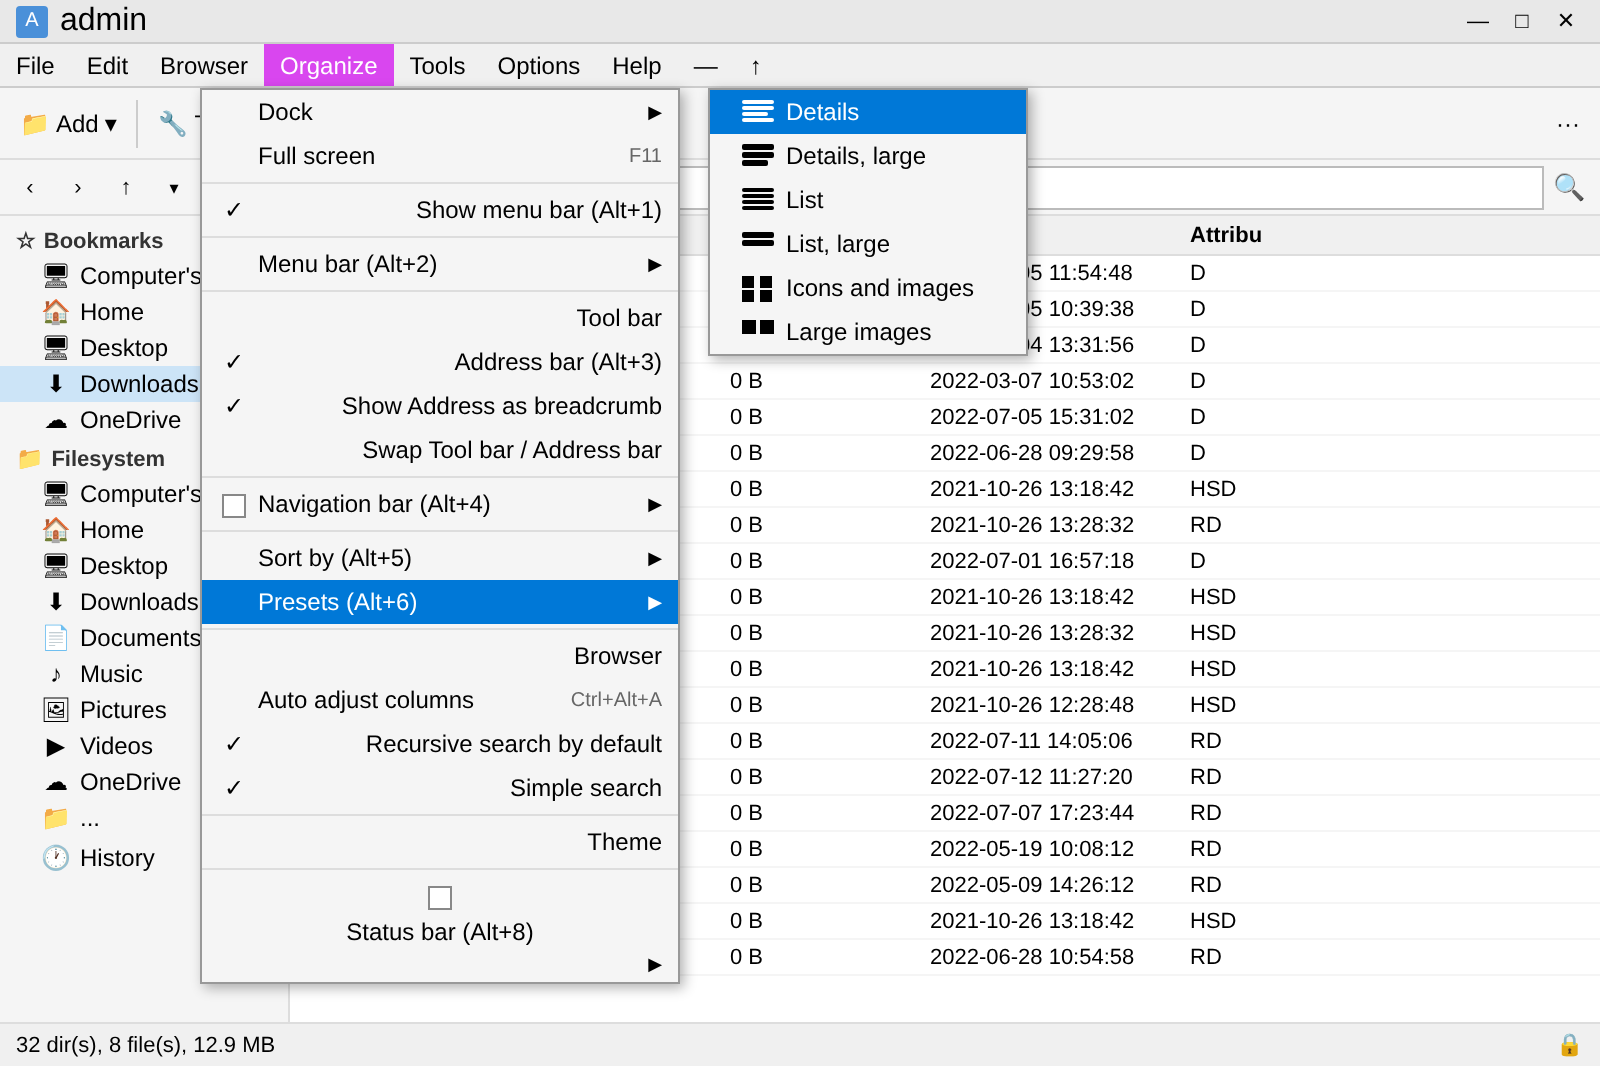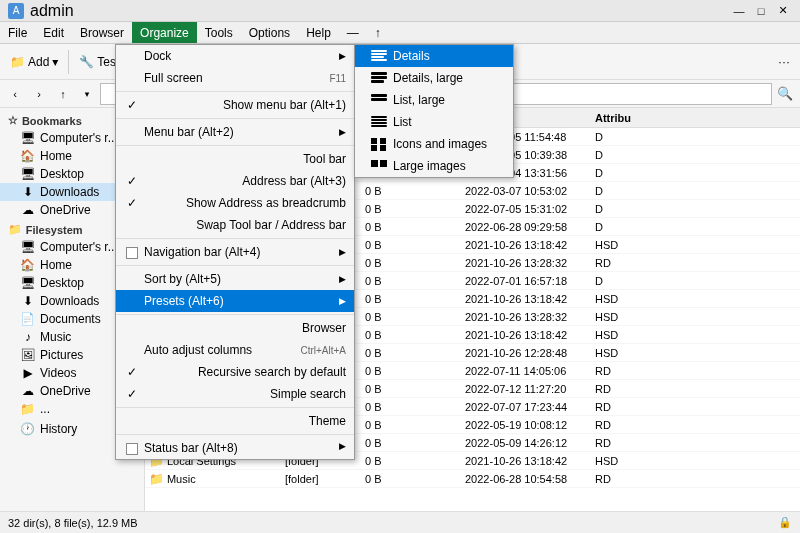--- a/index.html
+++ b/index.html
@@ -63,21 +63,21 @@
       border-bottom: 1px solid #ccc;
     }
     .menu-item {
       padding: 2px 8px;
       cursor: pointer;
       font-size: 12px;
       height: 100%;
       display: flex;
       align-items: center;
     }
-    .menu-item.active { background: #15803d; color: white; }
+    .menu-item.active { background: #d946ef; color: white; }
 
     
     .toolbar {
       background: #f5f5f5;
       height: 36px;
       display: flex;
       align-items: center;
       padding: 0 4px;
       border-bottom: 1px solid #ddd;
       gap: 2px;
@@ -233,21 +233,21 @@
       align-items: center;
       padding: 0 8px;
       font-size: 11px;
       justify-content: space-between;
     }
 
     
     .organize-menu {
       position: absolute;
       top: 44px;
-      left: 115px;
+      left: 100px;
       width: 240px;
       background: #f5f5f5;
       border: 1px solid #999;
       box-shadow: 2px 2px 6px rgba(0,0,0,0.3);
       z-index: 100;
       font-size: 12px;
     }
     .org-menu-item {
       padding: 4px 8px;
       cursor: pointer;
@@ -755,21 +755,21 @@
   <div class="org-menu-item">
     <span class="check-area">✓</span>
     <span>Simple search</span>
   </div>
   <div class="org-menu-separator"></div>
   <div class="org-menu-item">
     <span class="check-area"></span>
     <span>Theme</span>
   </div>
   <div class="org-menu-separator"></div>
-  <div class="org-menu-item" style="display:flex;align-items:flex-start;">
+  <div class="org-menu-item" style="display:flex;align-items:center;flex-direction:column;">
     <span class="check-area">
       <span style="display:inline-block;width:12px;height:12px;border:1px solid #888;background:white;vertical-align:middle;"></span>
     </span>
     <span>Status bar (Alt+8)</span>
     <span class="arrow">▶</span>
   </div>
 </div>
 
 <div class="presets-submenu">
   <div class="preset-item highlighted">
@@ -784,33 +784,33 @@
   <div class="preset-item">
     <div class="preset-icon">
       <div class="preset-icon-line" style="width:100%;height:3px;"></div>
       <div class="preset-icon-line" style="width:100%;height:3px;"></div>
       <div class="preset-icon-line" style="width:80%;height:3px;"></div>
     </div>
     <span>Details, large</span>
   </div>
   <div class="preset-item">
     <div class="preset-icon">
-      <div class="preset-icon-line" style="width:100%;height:3px;"></div>
-      <div class="preset-icon-line" style="width:100%;height:3px;"></div>
-    </div>
-    <span>List, large</span>
-  </div>
-  <div class="preset-item">
-    <div class="preset-icon">
       <div class="preset-icon-line" style="width:100%"></div>
       <div class="preset-icon-line" style="width:100%"></div>
       <div class="preset-icon-line" style="width:100%"></div>
       <div class="preset-icon-line" style="width:100%"></div>
     </div>
     <span>List</span>
+  </div>
+  <div class="preset-item">
+    <div class="preset-icon">
+      <div class="preset-icon-line" style="width:100%;height:3px;"></div>
+      <div class="preset-icon-line" style="width:100%;height:3px;"></div>
+    </div>
+    <span>List, large</span>
   </div>
   <div class="preset-item">
     <div class="preset-icon preset-icon-grid">
       <div></div>
         <div></div>
         <div></div>
         <div></div>
     </div>
     <span>Icons and images</span>
   </div>

